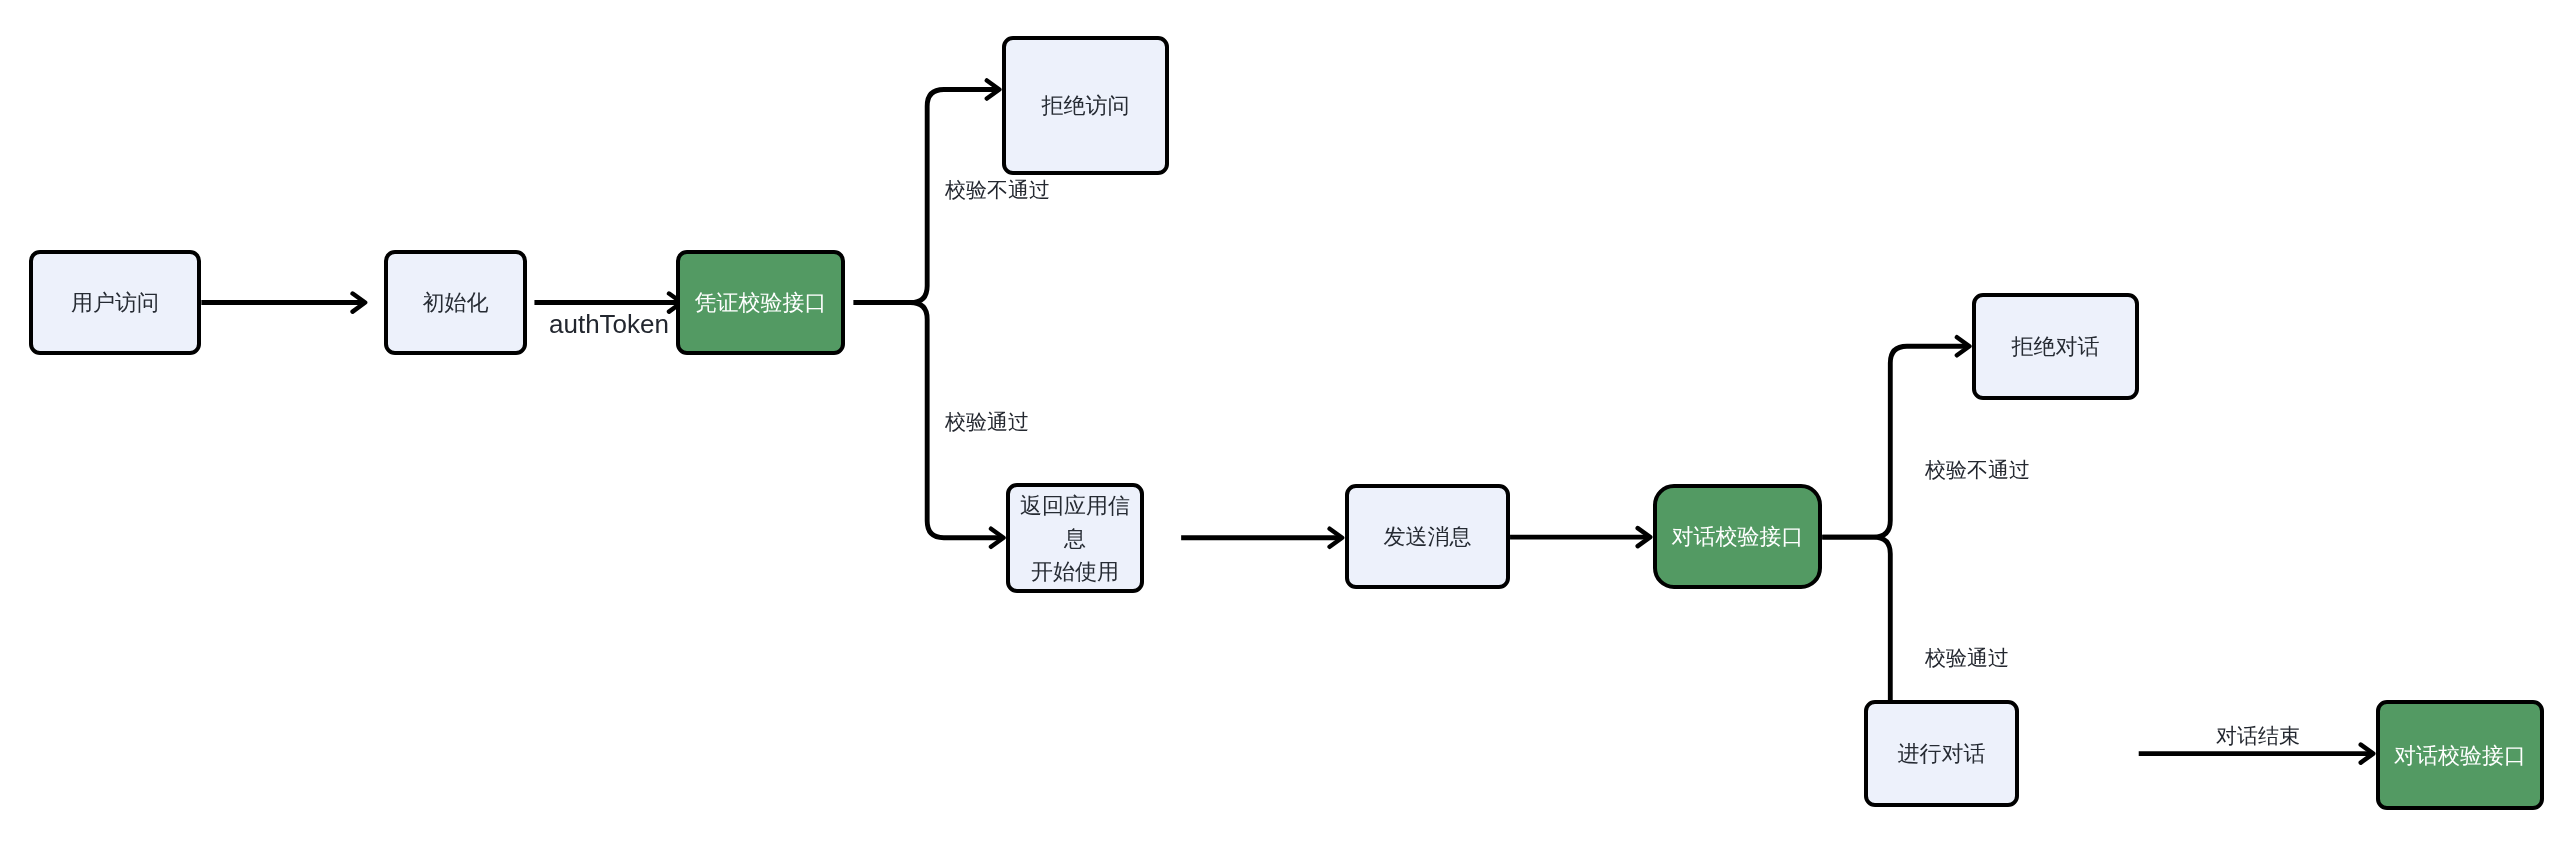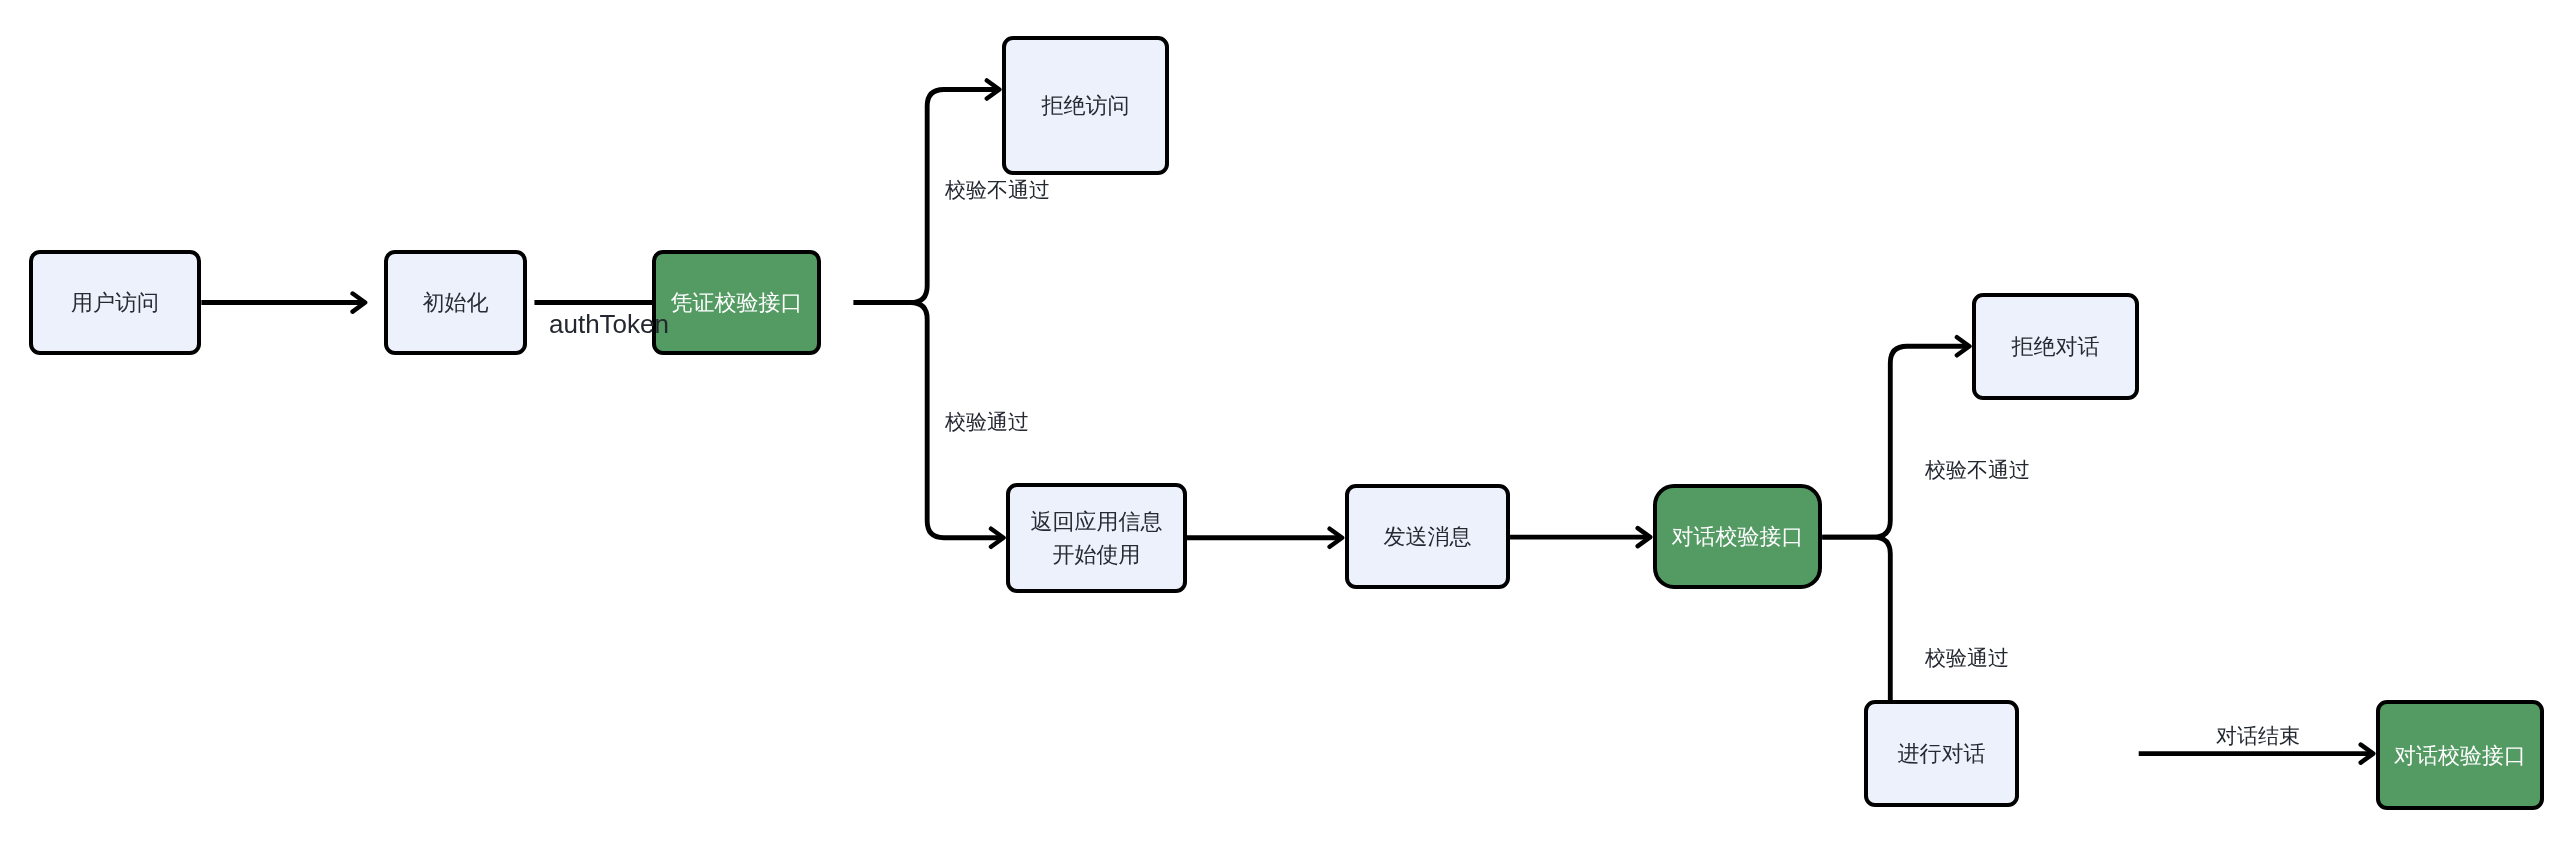--- a/index.html
+++ b/index.html
@@ -57,23 +57,23 @@
     transform: translate(-50%, -50%);
   }
   .edge-label.token {
     font-size: 26px;
     margin-top: 44px;
   }
 
   
   .n-user-access  { left: 29px;   top: 250px;  width: 172px; height: 105px; }
   .n-init         { left: 384px;  top: 250px;  width: 143px; height: 105px; }
-  .n-auth-api     { left: 652px;  top: 250px;  width: 169px; height: 105px; }
+  .n-auth-api     { left: 676px;  top: 250px;  width: 169px; height: 105px; }
   .n-deny-access  { left: 1002px; top: 36px;   width: 167px; height: 139px; }
-  .n-return-info  { left: 1006px; top: 483px;  width: 181px; height: 110px; }
+  .n-return-info  { left: 1006px; top: 483px;  width: 138px; height: 110px; }
   .n-send-msg     { left: 1345px; top: 484px;  width: 165px; height: 105px; }
   .n-chat-api     { left: 1653px; top: 484px;  width: 169px; height: 105px; border-radius: 21px; }
   .n-deny-chat    { left: 1972px; top: 293px;  width: 167px; height: 107px; }
   .n-do-chat      { left: 1864px; top: 700px; width: 155px; height: 107px; }
   .n-report       { left: 2376px; top: 700px; width: 168px; height: 110px; }
 
   
   .l-auth-token        { left: 609px;  top: 280px; }
   .l-fail-left         { left: 945px; top: 190px; }
   .l-pass-left         { left: 945px; top: 422px; }

